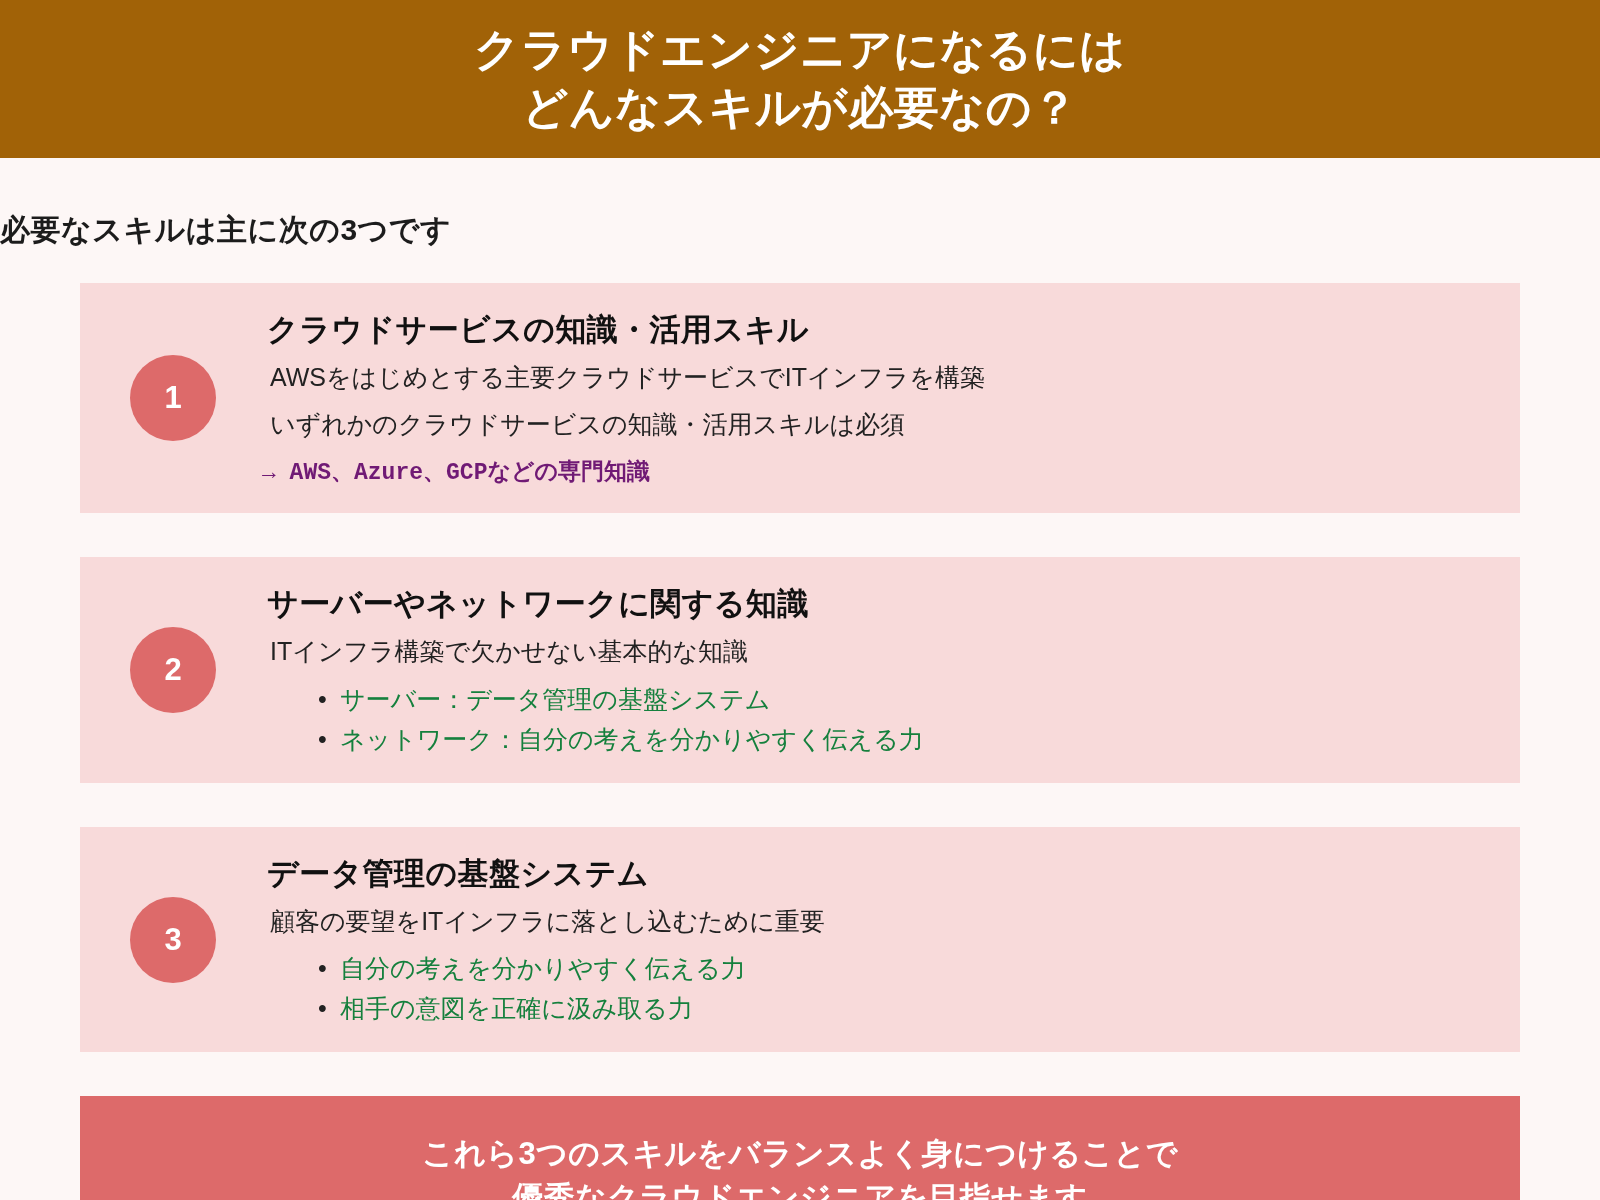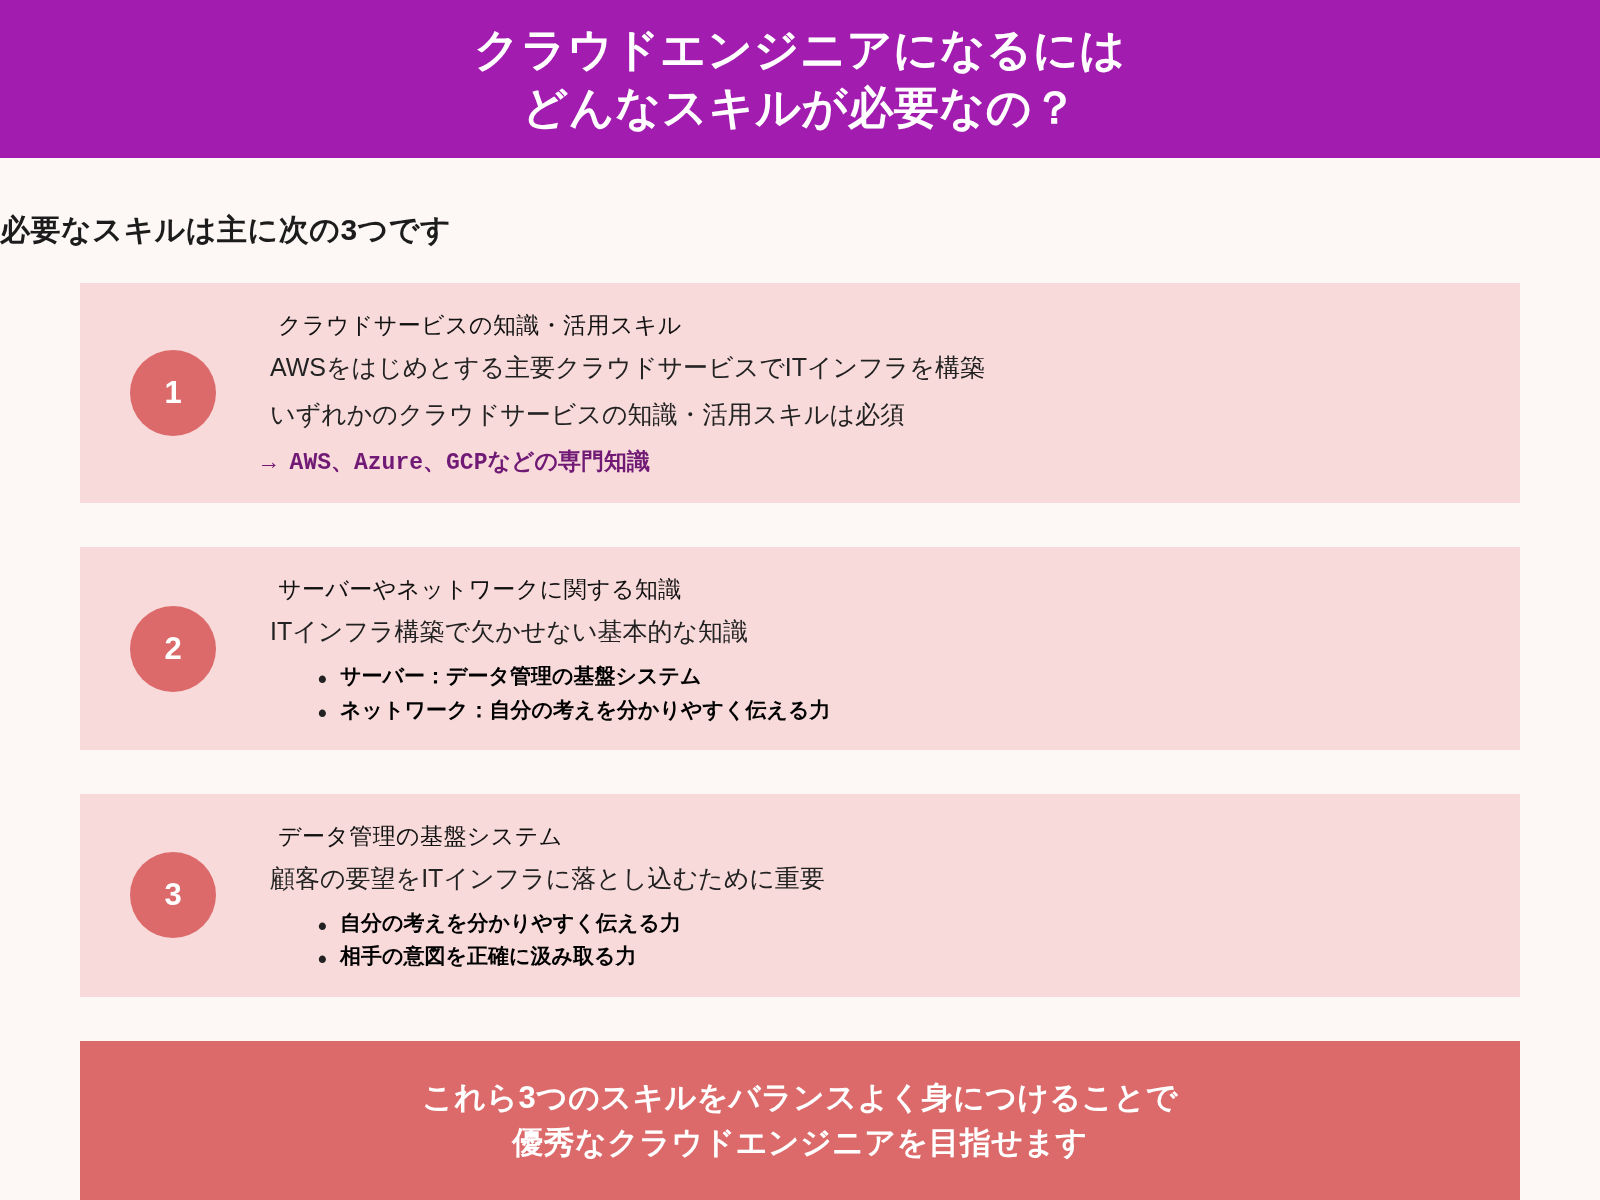--- a/index.html
+++ b/index.html
@@ -10,21 +10,21 @@
     width: 1600px;
     height: 1200px;
     background: #fdf7f6;
     font-family: "Liberation Sans", "DejaVu Sans", sans-serif;
     color: #1c1c1c;
     overflow: hidden;
   }
 
   
   .header {
-    background: #a21caf;
+    background: #a16207;
     width: 100%;
     height: 158px;
     display: flex;
     flex-direction: column;
     align-items: center;
     justify-content: center;
     box-sizing: border-box;
   }
   .header-line {
     color: #ffffff;
@@ -69,25 +69,25 @@
     border-radius: 50%;
     background: #dd6a6a;
     color: #ffffff;
     font-size: 31px;
     font-weight: bold;
     display: flex;
     align-items: center;
     justify-content: center;
   }
   .card-title {
-    font-size: 23px;
-    font-weight: normal;
+    font-size: 31px;
+    font-weight: bold;
     color: #111111;
     letter-spacing: 0.4px;
-    margin: 6px 0 8px 16px;
+    margin: 6px 0 8px 5px;
     line-height: 1.25;
   }
   .card-desc {
     font-size: 25px;
     color: #222222;
     line-height: 1.55;
     margin: 8px;
   }
   .card-note {
     font-size: 23px;
@@ -96,26 +96,25 @@
     margin-top: 14px;
     line-height: 1.4;
     font-family: Liberation Mono, monospace;
   }
   .bullets {
     list-style: none;
     margin: 6px 0 0 0;
     padding: 0 0 0 56px;
   }
   .bullets li {
-    font-size: 21px;
-    color: #000000;
+    font-size: 25px;
+    color: #15803d;
     line-height: 1.6;
     position: relative;
     padding-left: 22px;
-    font-weight: bold;
   }
   .bullets li::before {
     content: "\2022";
     position: absolute;
     left: 0;
     top: 0;
     color: #222222;
     font-size: 25px;
   }
 

